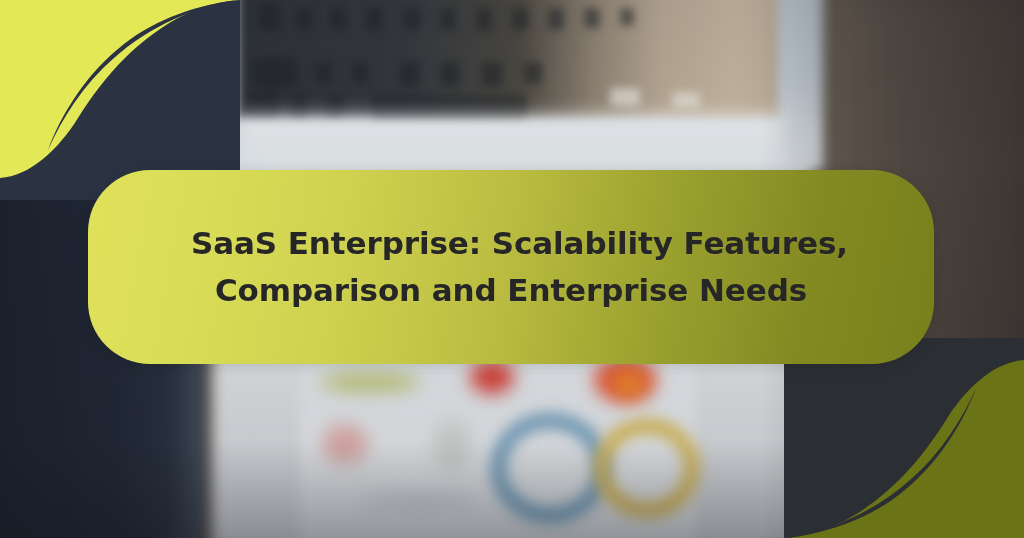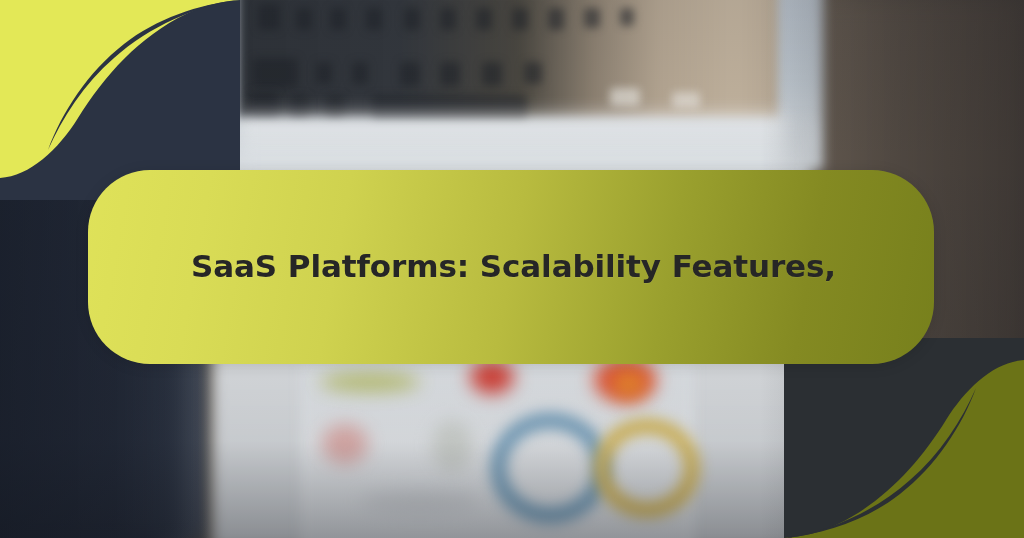--- a/index.html
+++ b/index.html
@@ -237,17 +237,18 @@
              C136,124 100,164 54,186
              C38,194 18,199 0,200 Z" fill="#2b2f33"></path>
     <path d="M0,200 C44,194 90,174 126,142
              C156,116 178,82 192,50
              C178,88 152,128 116,156
              C84,181 42,196 0,200 Z" fill="#2b2f33"></path>
   </svg>
 
   <div id="title-card">
     <div id="title-text">
-      <span class="title-line">SaaS Platforms: Scalability Features,</span>
+      <span class="title-line">SaaS Enterprise: Scalability Features,</span>
+      <span class="title-line">Comparison and Enterprise Needs</span>
     </div>
   </div>
 
 </div>
 
 </body></html>

